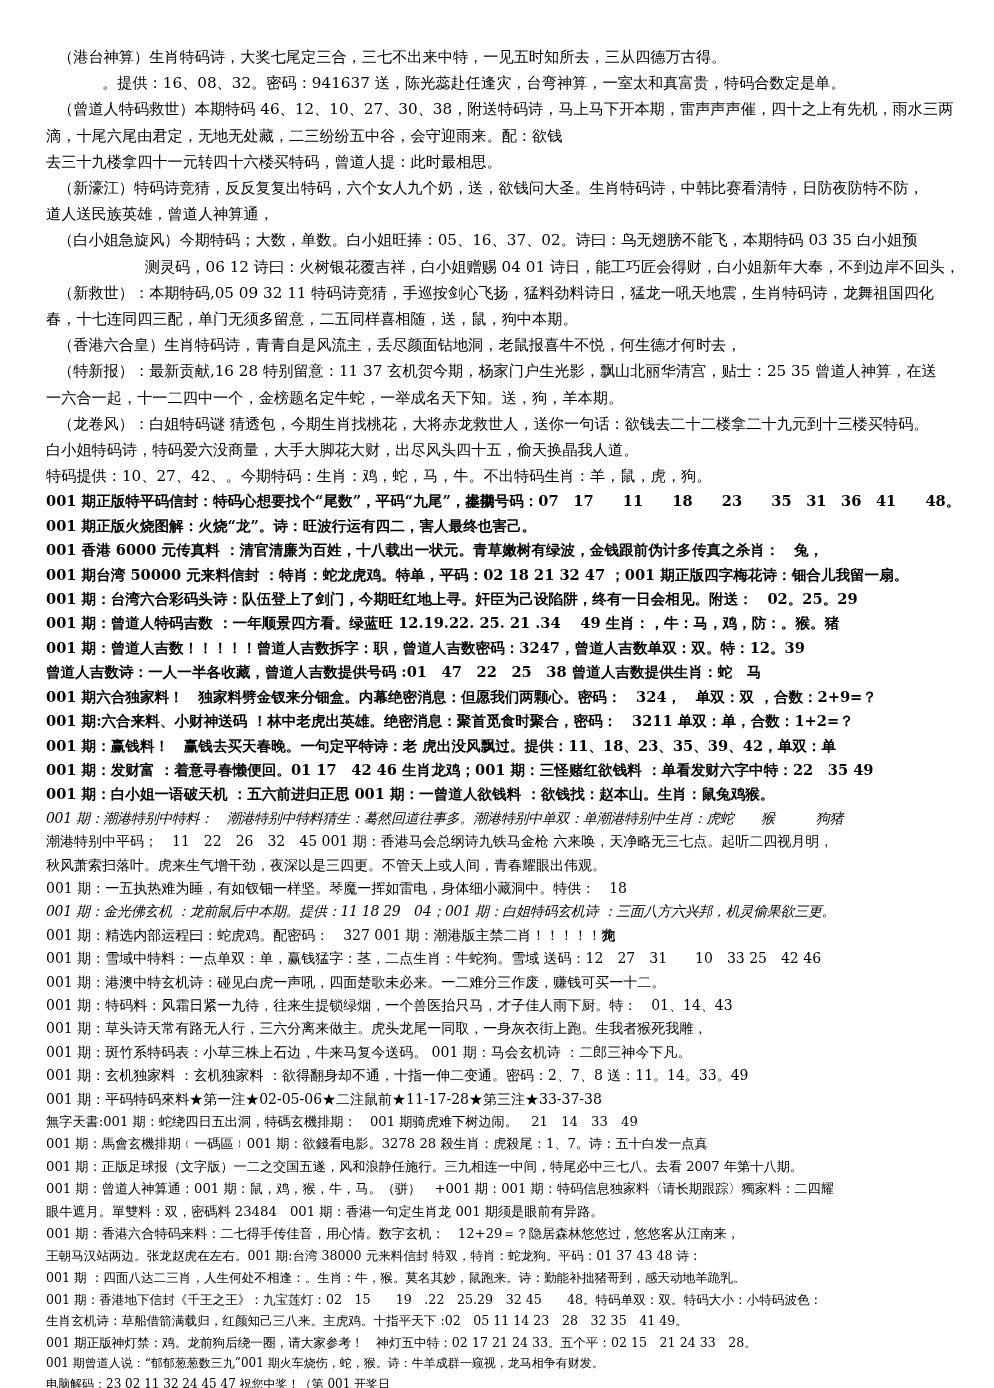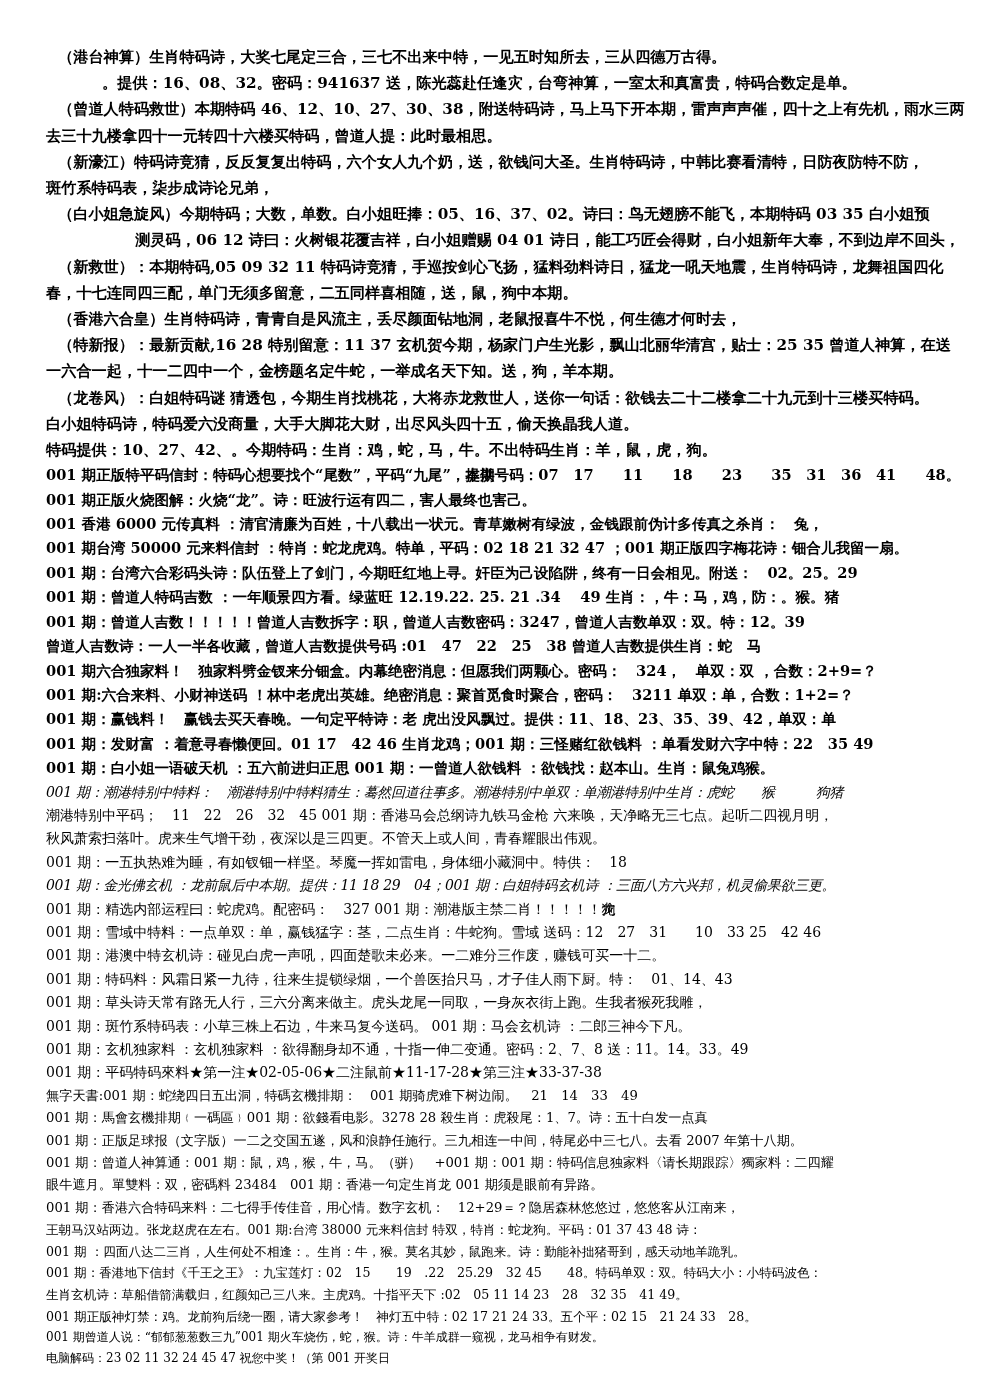--- a/index.html
+++ b/index.html
@@ -26,21 +26,21 @@
     display: block;
   }
   .ln {
     display: block;
     white-space: pre;
     font-family: "DejaVu Serif", "Liberation Serif", serif;
     color: #000;
     letter-spacing: 0px;
   }
   
-  .s1 { font-size: 15.2px; line-height: 26.2px; font-weight: bold; }
+  .s1 { font-size: 15.2px; line-height: 26.2px; }
   .s2 { font-size: 14.6px; line-height: 24.4px; font-weight: bold; }
   .s3 { font-size: 14.0px; line-height: 23.4px; }
   .s4 { font-size: 13.2px; line-height: 22.4px; }
   .s5 { font-size: 12.6px; line-height: 21.6px; }
   .s6 { font-size: 12.0px; line-height: 20.6px; }
 
   
   .i0 { padding-left: 0px; }
   .i1 { padding-left: 12px; }
   .i2 { padding-left: 22px; text-align: right; }
@@ -61,23 +61,24 @@
 </style>
 </head>
 <body>
 
 <div class="page">
   <div class="doc-body">
 
     <div class="ln s1 i1">（港台神算）生肖特码诗，大奖七尾定三合，三七不出来中特，一见五时知所去，三从四德万古得。</div>
     <div class="ln s1 i4">。提供：16、08、32。密码：941637 送，陈光蕊赴任逢灾，台弯神算，一室太和真富贵，特码合数定是单。</div>
     <div class="ln s1 i1">（曾道人特码救世）本期特码 46、12、10、27、30、38，附送特码诗，马上马下开本期，雷声声声催，四十之上有先机，雨水三两</div>
+    <div class="ln s1 i0">滴，十尾六尾由君定，无地无处藏，二三纷纷五中谷，会守迎雨来。配：欲钱</div>
     <div class="ln s1 i0">去三十九楼拿四十一元转四十六楼买特码，曾道人提：此时最相思。</div>
     <div class="ln s1 i1">（新濠江）特码诗竞猜，反反复复出特码，六个女人九个奶，送，欲钱问大圣。生肖特码诗，中韩比赛看清特，日防夜防特不防，</div>
-    <div class="ln s1 i0">斑竹系特码表，柒步成诗论兄弟，</div>
+    <div class="ln s1 i0">道人送民族英雄，曾道人神算通，</div>
     <div class="ln s1 i1">（白小姐急旋风）今期特码；大数，单数。白小姐旺捧：05、16、37、02。诗曰：鸟无翅膀不能飞，本期特码 03 35 白小姐预</div>
     <div class="ln s1 i2">测灵码，06 12 诗曰：火树银花覆吉祥，白小姐赠赐 04 01 诗日，能工巧匠会得财，白小姐新年大奉，不到边岸不回头，</div>
     <div class="ln s1 i1">（新救世）：本期特码,05 09 32 11 特码诗竞猜，手巡按剑心飞扬，猛料劲料诗日，猛龙一吼天地震，生肖特码诗，龙舞祖国四化</div>
     <div class="ln s1 i0">春，十七连同四三配，单门无须多留意，二五同样喜相随，送，鼠，狗中本期。</div>
     <div class="ln s1 i1">（香港六合皇）生肖特码诗，青青自是风流主，丢尽颜面钻地洞，老鼠报喜牛不悦，何生德才何时去，</div>
     <div class="ln s1 i1">（特新报）：最新贡献,16 28 特别留意：11 37 玄机贺今期，杨家门户生光影，飘山北丽华清宫，贴士：25 35 曾道人神算，在送</div>
     <div class="ln s1 i0">一六合一起，十一二四中一个，金榜题名定牛蛇，一举成名天下知。送，狗，羊本期。</div>
     <div class="ln s1 i1">（龙卷风）：白姐特码谜 猜透包，今期生肖找桃花，大将赤龙救世人，送你一句话：欲钱去二十二楼拿二十九元到十三楼买特码。</div>
     <div class="ln s1 i0">白小姐特码诗，特码爱六没商量，大手大脚花大财，出尽风头四十五，偷天换晶我人道。</div>
     <div class="ln s1 i0">特码提供：10、27、42、。今期特码：生肖：鸡，蛇，马，牛。不出特码生肖：羊，鼠，虎，狗。</div>

